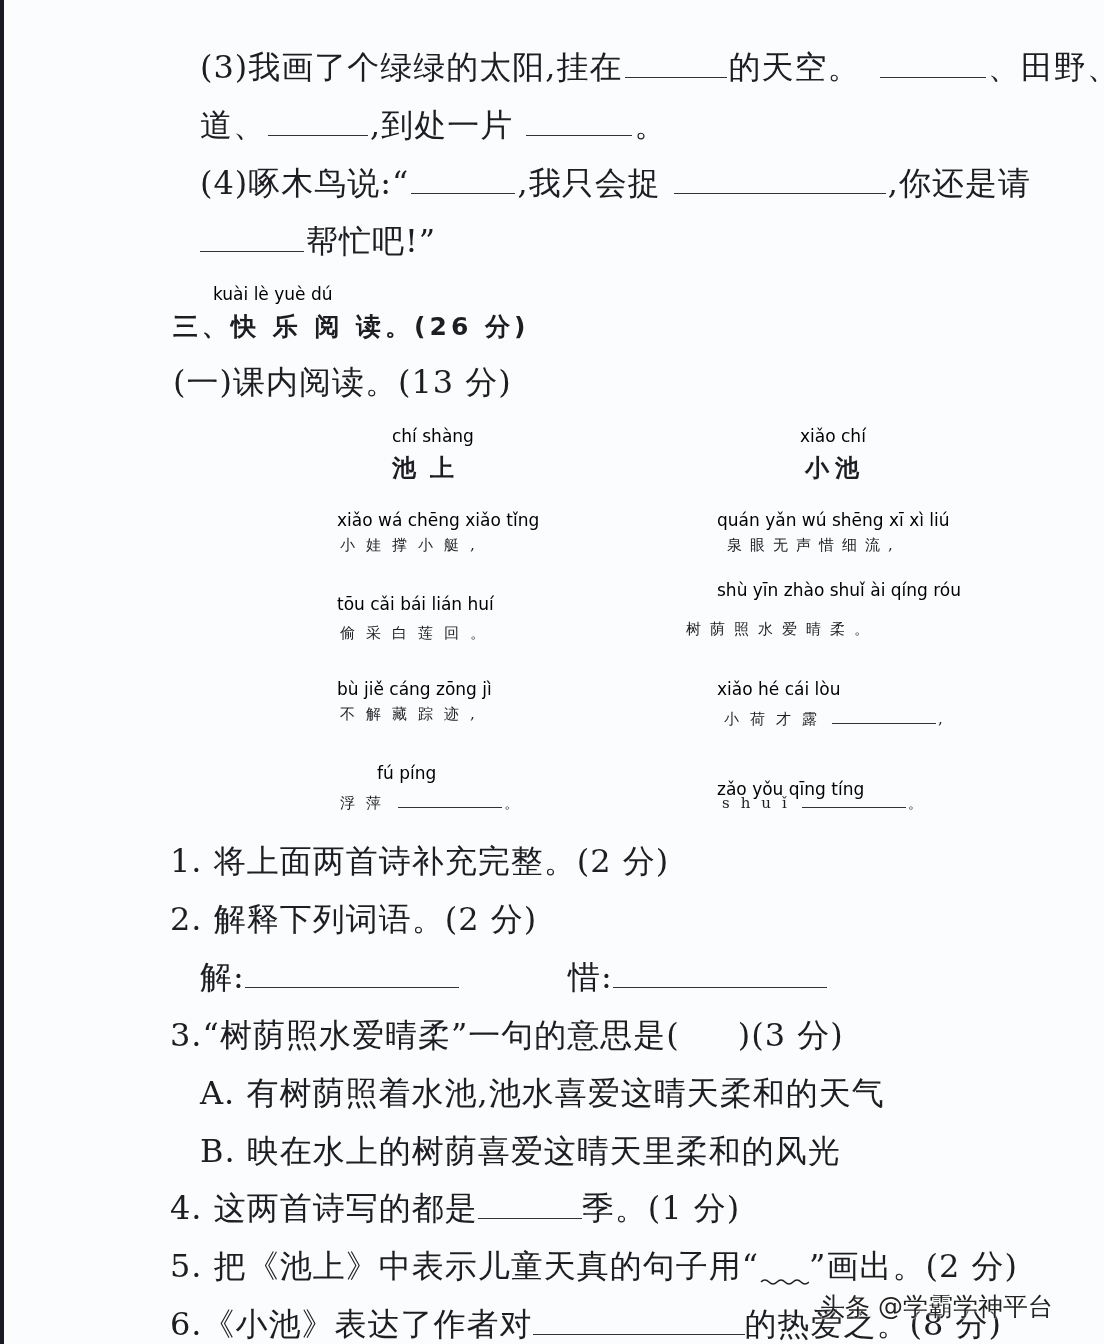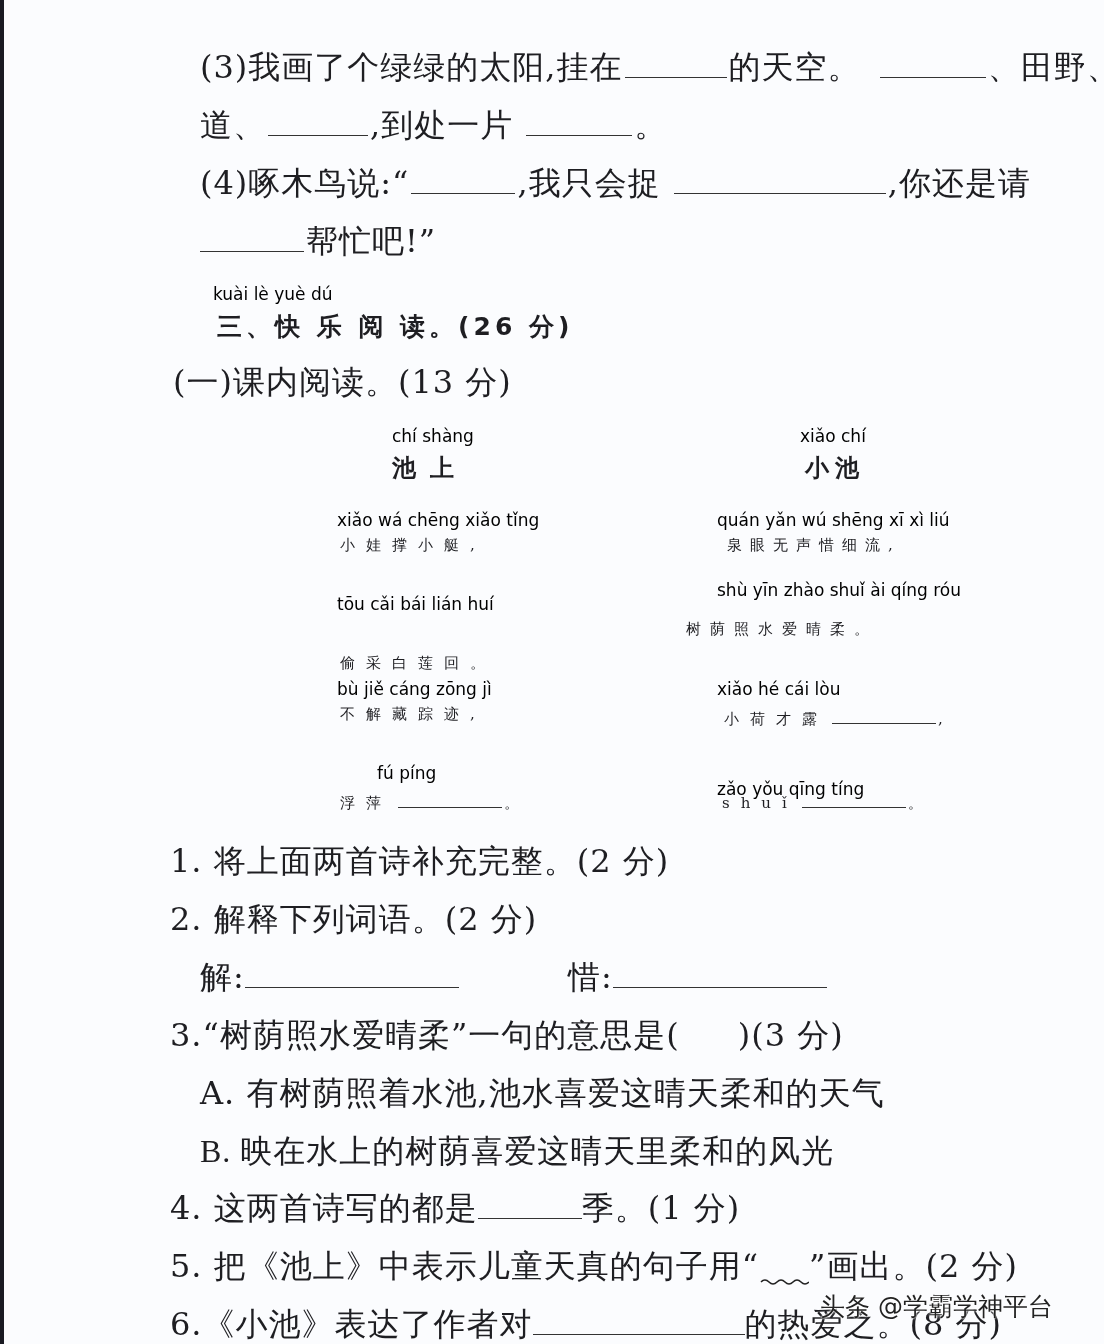--- a/index.html
+++ b/index.html
@@ -9,21 +9,21 @@
     color: #1e1e22;
     font-family: "DejaVu Serif", "Liberation Serif", serif;
   }
   .left-edge { position: absolute; left: 0; top: 0; width: 4px; height: 1344px; background: #1a1a22; }
   .abs { position: absolute; white-space: nowrap; }
   .body-text { font-size: 32px; letter-spacing: 1px; line-height: 30px; text-align: right; }
   .blank { display: inline-block; border-bottom: 1.5px solid #333; vertical-align: baseline; height: 22px; margin: 0 2px; }
   .pinyin { font-family: "DejaVu Sans", "Liberation Sans", sans-serif; font-size: 17px; color: #000000; letter-spacing: 0; }
   .poem-title { font-family: "DejaVu Sans", sans-serif; font-size: 24px; font-weight: bold; letter-spacing: 14px; }
   .poem-line { font-size: 15px; letter-spacing: 11px; }
-  .section-title { font-family: "DejaVu Sans", sans-serif; font-size: 25px; font-weight: bold; letter-spacing: 4px; margin-left: 44px; }
+  .section-title { font-family: "DejaVu Sans", sans-serif; font-size: 25px; font-weight: bold; letter-spacing: 4px; }
   .wavy { display: inline-block; width: 50px; height: 22px; position: relative; vertical-align: baseline; }
   .wavy svg { position: absolute; left: 0; bottom: -10px; }
   .watermark { font-family: "DejaVu Sans", sans-serif; font-size: 25px; color: #222; letter-spacing: 0; text-shadow: 0 0 3px #fff, 0 0 2px #fff; }
 </style>
 </head>
 <body>
 
 <div class="left-edge"></div>
 
 <div class="abs body-text" style="left:200px; top:52px;">
@@ -48,21 +48,21 @@
 <div class="abs body-text" style="left:173px; top:367px;">(一)课内阅读。(13 分)</div>
 
 <div>
   <div class="abs pinyin" style="left:392px; top:426px;">chí shàng</div>
   <div class="abs poem-title" style="left:392px; top:452px;">池上</div>
 
   <div class="abs pinyin" style="left:337px; top:510px;">xiǎo wá chēng xiǎo tǐng</div>
   <div class="abs poem-line" style="left:340px; top:536px;">小娃撑小艇,</div>
 
   <div class="abs pinyin" style="left:337px; top:594px;">tōu cǎi bái lián huí</div>
-  <div class="abs poem-line" style="left:340px; top:654px;">偷采白莲回。</div>
+  <div class="abs poem-line" style="left:340px; top:624px;">偷采白莲回。</div>
 
   <div class="abs pinyin" style="left:337px; top:679px;">bù jiě cáng zōng jì</div>
   <div class="abs poem-line" style="left:340px; top:705px;">不解藏踪迹,</div>
 
   <div class="abs pinyin" style="left:337px; top:763px;margin-left:40px;">fú píng</div>
   <div class="abs poem-line" style="left:340px; top:789px;">
     <span>浮萍</span><span class="blank" style="width:104px; margin-left:6px; height:18px;"></span><span>。</span>
   </div>
 </div>
 
@@ -94,21 +94,21 @@
   <span>解:</span><span class="blank" style="width:214px; margin-left:0;"></span>
 </div>
 <div class="abs body-text" style="left:568px; top:962px;">
   <span>惜:</span><span class="blank" style="width:214px; margin-left:0;"></span>
 </div>
 
 <div class="abs body-text" style="left:170px; top:1020px;">
   <span>3.“树荫照水爱晴柔”一句的意思是(</span><span style="display:inline-block; width:58px;"></span><span>)(3 分)</span>
 </div>
 <div class="abs body-text" style="left:200px; top:1078px;">A. 有树荫照着水池,池水喜爱这晴天柔和的天气</div>
-<div class="abs body-text" style="left:200px; top:1136px;font-family:Liberation Serif, serif;">B. 映在水上的树荫喜爱这晴天里柔和的风光</div>
+<div class="abs body-text" style="left:200px; top:1136px;">B. 映在水上的树荫喜爱这晴天里柔和的风光</div>
 
 <div class="abs body-text" style="left:170px; top:1193px;">
   <span>4. 这两首诗写的都是</span><span class="blank" style="width:104px; margin:0;"></span><span>季。(1 分)</span>
 </div>
 
 <div class="abs body-text" style="left:170px; top:1251px;">
   <span>5. 把《池上》中表示儿童天真的句子用“</span><span class="wavy"><svg width="50" height="10" viewBox="0 0 50 10">
         <path d="M2 5 Q6 1 10 5 T18 5 T26 5 T34 5 T42 5 T50 5" fill="none" stroke="#222" stroke-width="1.6"></path>
       </svg></span><span>”画出。(2 分)</span>
 </div>

